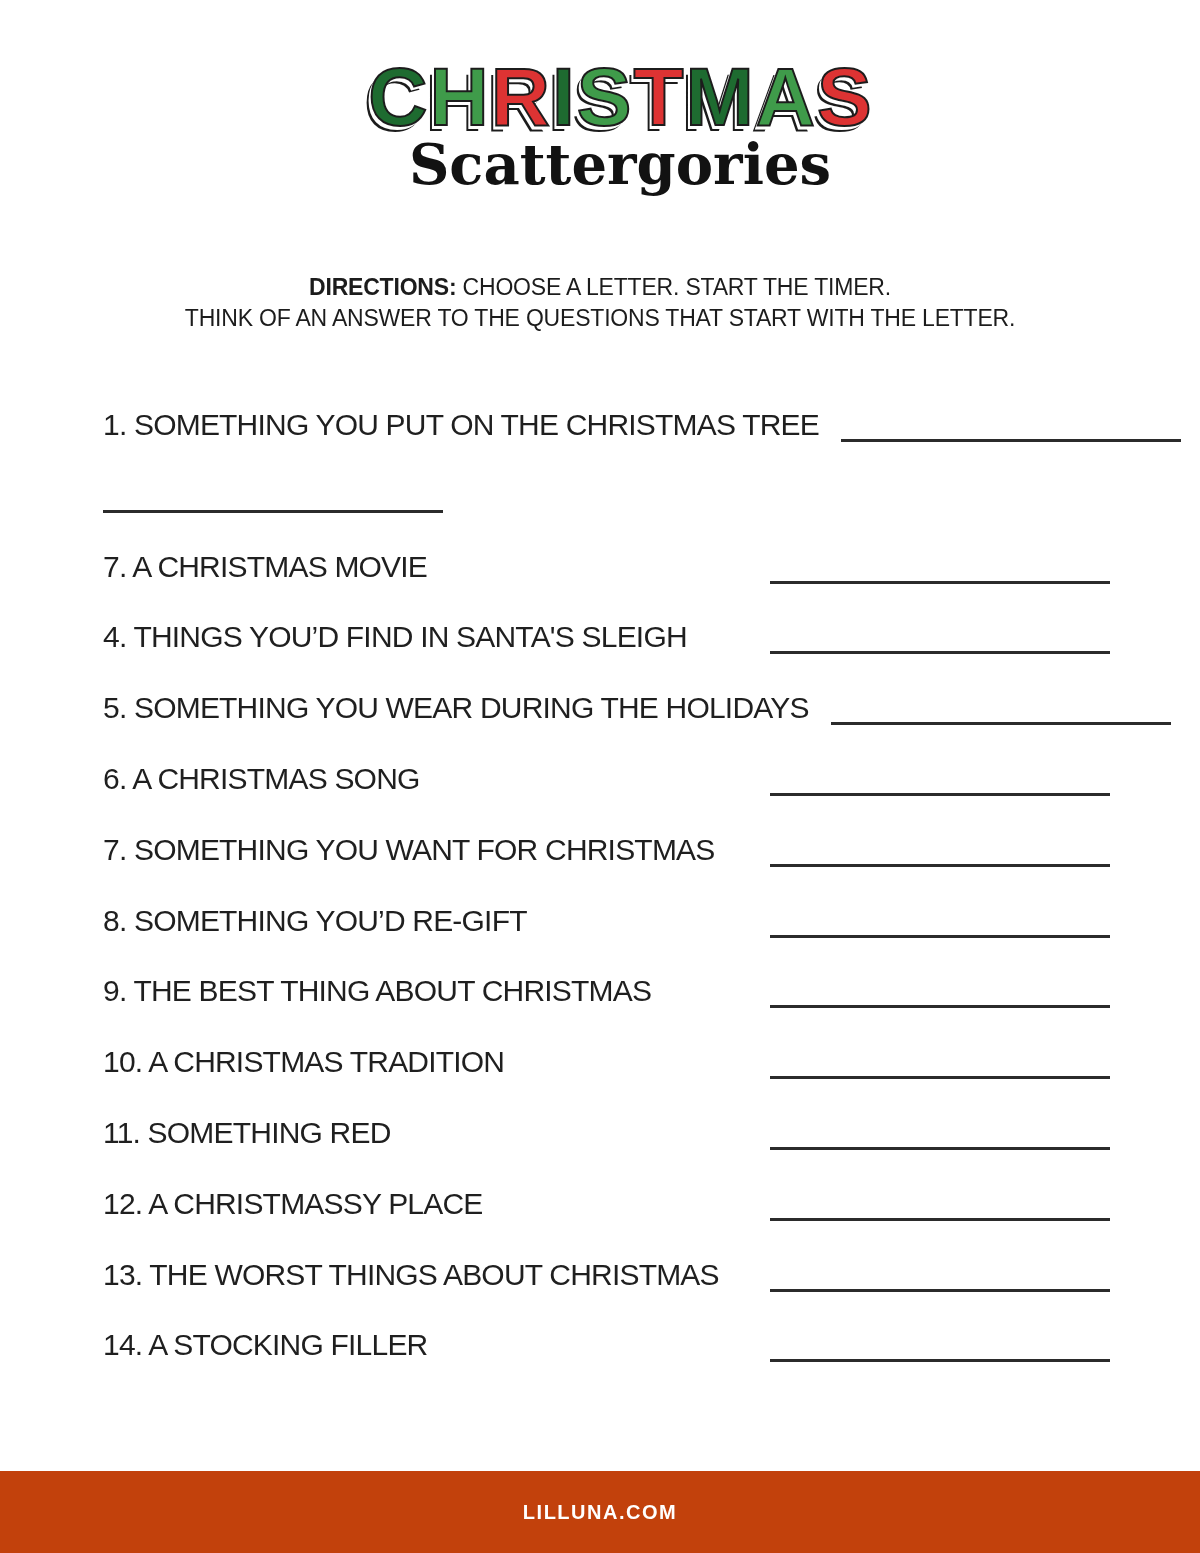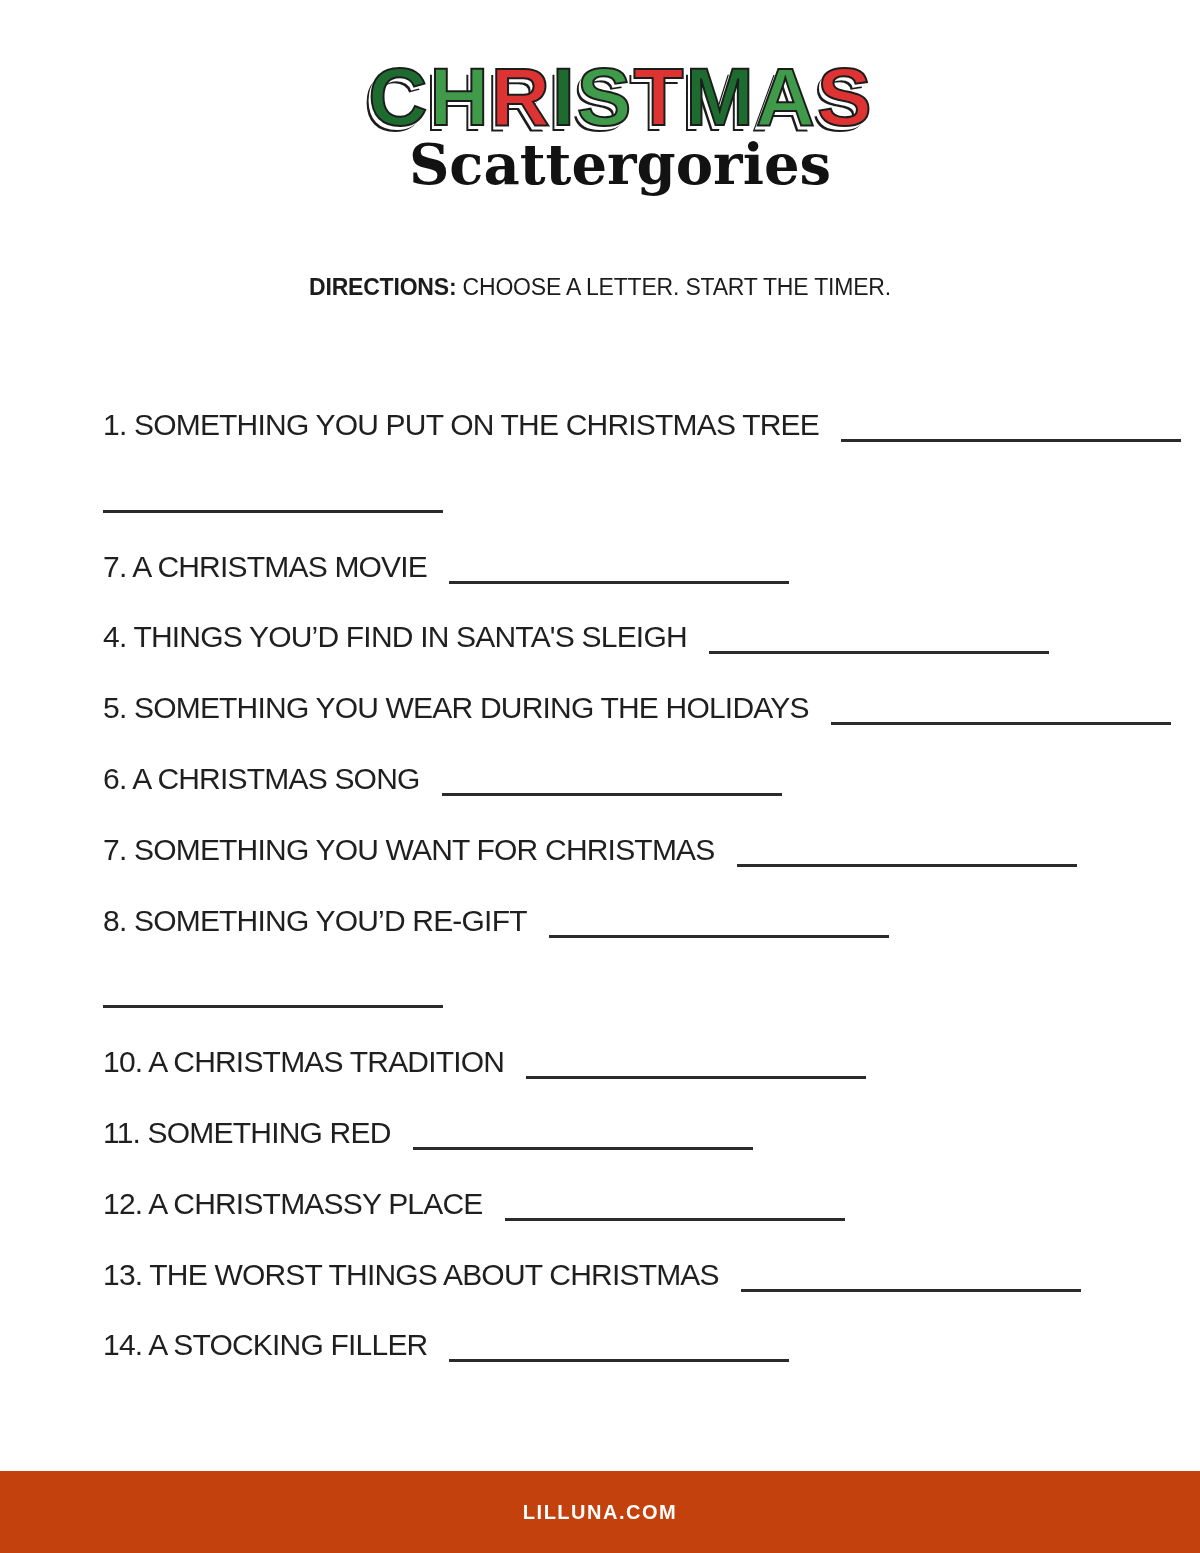--- a/index.html
+++ b/index.html
@@ -40,20 +40,21 @@
     letter-spacing: -0.2px;
     color: #1c1c1c;
   }
   .directions p { margin: 0; }
   .dir-label { font-weight: bold; }
 
   
   .questions { position: absolute; top: 408px; left: 103px; right: 90px; }
   .q-row {
     display: flex;
+    justify-content: space-between;
     align-items: flex-start;
     height: 70.8px;
     gap: 22px;
   }
   .q-text {
     font-size: 30px;
     line-height: 34px;
     letter-spacing: -0.8px;
     white-space: nowrap;
     color: #1f1f1f;
@@ -86,20 +87,21 @@
   <header class="header">
     <div class="title" id="title-letters"><span class="title-letter" style="color: rgb(30, 107, 48);">C</span><span class="title-letter" style="color: rgb(63, 155, 74);">H</span><span class="title-letter" style="color: rgb(221, 51, 51);">R</span><span class="title-letter" style="color: rgb(30, 107, 48);">I</span><span class="title-letter" style="color: rgb(63, 155, 74);">S</span><span class="title-letter" style="color: rgb(221, 51, 51);">T</span><span class="title-letter" style="color: rgb(30, 107, 48);">M</span><span class="title-letter" style="color: rgb(63, 155, 74);">A</span><span class="title-letter" style="color: rgb(221, 51, 51);">S</span></div>
     <div class="subtitle">Scattergories</div>
   </header>
 
   <section class="directions">
     <p>
       <span class="dir-label">DIRECTIONS:</span>
       <span>CHOOSE A LETTER. START THE TIMER.</span>
     </p>
+    <p>THINK OF AN ANSWER TO THE QUESTIONS THAT START WITH THE LETTER.</p>
   </section>
 
   <main class="questions" id="questions">
       <div class="q-row">
         <span class="q-text">1. SOMETHING YOU PUT ON THE CHRISTMAS TREE</span>
         <span class="q-line"></span>
       </div>
       <div class="q-row">
         <span class="q-line"></span>
       </div>
@@ -121,20 +123,21 @@
       </div>
       <div class="q-row">
         <span class="q-text">7. SOMETHING YOU WANT FOR CHRISTMAS</span>
         <span class="q-line"></span>
       </div>
       <div class="q-row">
         <span class="q-text">8. SOMETHING YOU’D RE-GIFT</span>
         <span class="q-line"></span>
       </div>
       <div class="q-row">
+        <span class="q-text">9. THE BEST THING ABOUT CHRISTMAS</span>
         <span class="q-line"></span>
       </div>
       <div class="q-row">
         <span class="q-text">10. A CHRISTMAS TRADITION</span>
         <span class="q-line"></span>
       </div>
       <div class="q-row">
         <span class="q-text">11. SOMETHING RED</span>
         <span class="q-line"></span>
       </div>

